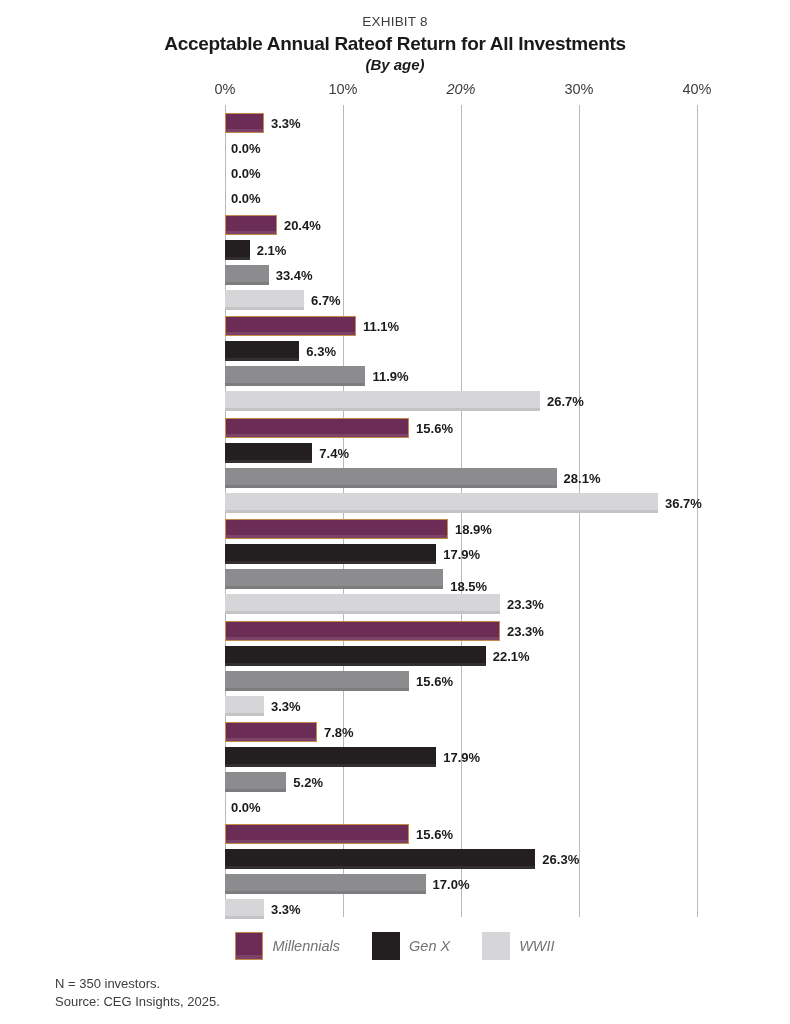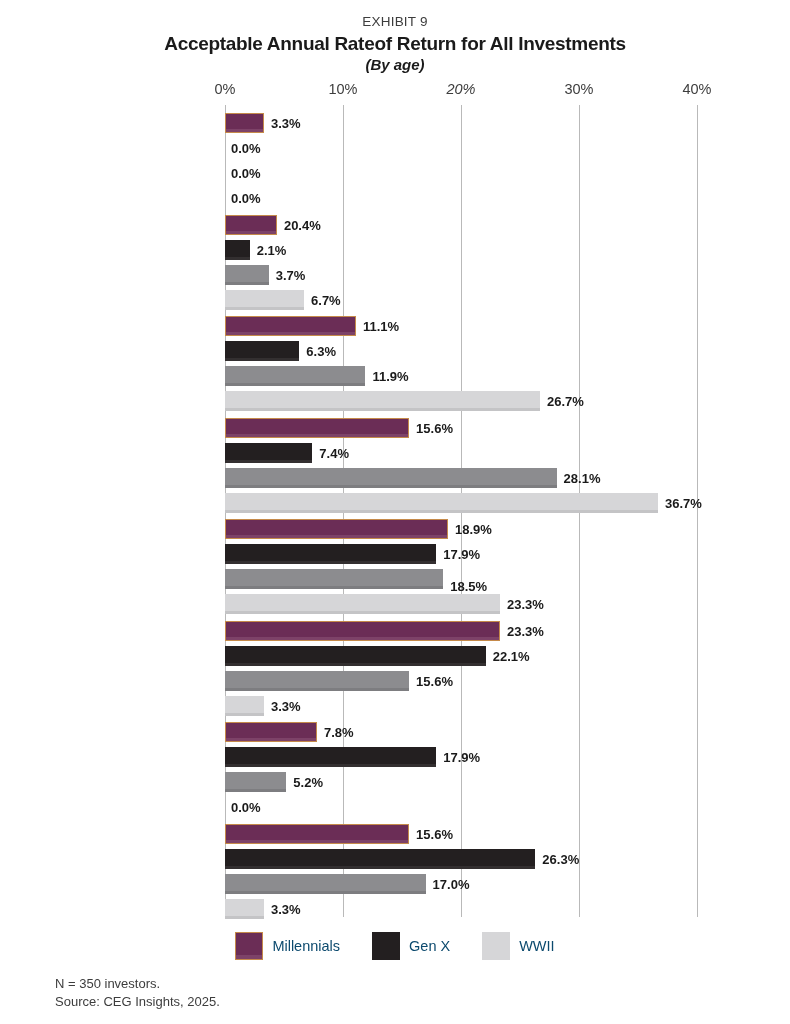--- a/index.html
+++ b/index.html
@@ -141,22 +141,23 @@
     position: relative;
     box-sizing: border-box;
   }
   .legend-swatch .sw-strip {
     position: absolute;
     left: 0; right: 0; bottom: 0;
     height: 4px;
   }
   .legend-label {
     font-size: 14.5px;
-    color: #0c4a6e;
+    color: #737373;
     white-space: nowrap;
+    font-style: italic;
   }
   .lg0 .legend-swatch { background: #6b2d56; border: 1px solid #c58a4a; }
   .lg0 .sw-strip { background: #7d4268; }
   .lg1 .legend-swatch { background: #231f20; }
   .lg1 .sw-strip { background: #231f20; }
   .lg2 .legend-swatch { background: #8c8c8f; }
   .lg2 .sw-strip { background: #8c8c8f; }
   .lg3 .legend-swatch { background: #d6d6d8; }
   .lg3 .sw-strip { background: #d6d6d8; }
 
@@ -166,21 +167,21 @@
     left: 55px;
     top: 975px;
     font-size: 13px;
     line-height: 1.42;
     color: #3d3d3d;
   }
 </style>
 </head>
 <body>
 
-<div id="exhibit-label">EXHIBIT 9</div>
+<div id="exhibit-label">EXHIBIT 8</div>
 <div id="chart-title">Acceptable Annual Rateof Return for All Investments</div>
 <div id="chart-subtitle">(By age)</div>
 
 <div id="plot-area">
     <div class="gridline" style="left: 0px;"></div>
     <div class="axis-tick-label" style="left: 0px;">0%</div>
     <div class="gridline" style="left: 118px;"></div>
     <div class="axis-tick-label" style="left: 118px;">10%</div>
     <div class="gridline" style="left: 236px;"></div>
     <div class="axis-tick-label" style="left: 236px; font-style: italic;">20%</div>
@@ -216,21 +217,21 @@
         <div class="bar-body"></div>
         <div class="bar-strip"></div>
       </div>
       <div class="bar-value" style="left: 31.78px;">2.1%</div>
     </div>
     <div class="bar-wrap s2" style="top: 159.5px;">
       <div class="bar" style="width: 43.66px;">
         <div class="bar-body"></div>
         <div class="bar-strip"></div>
       </div>
-      <div class="bar-value" style="left: 50.66px;">3.7%</div>
+      <div class="bar-value" style="left: 50.66px;">33.4%</div>
     </div>
     <div class="bar-wrap s3" style="top: 184.5px;">
       <div class="bar" style="width: 79.06px;">
         <div class="bar-body"></div>
         <div class="bar-strip"></div>
       </div>
       <div class="bar-value" style="left: 86.06px;">6.7%</div>
     </div>
     <div class="bar-wrap s0" style="top: 211px;">
       <div class="bar" style="width: 130.98px;">

